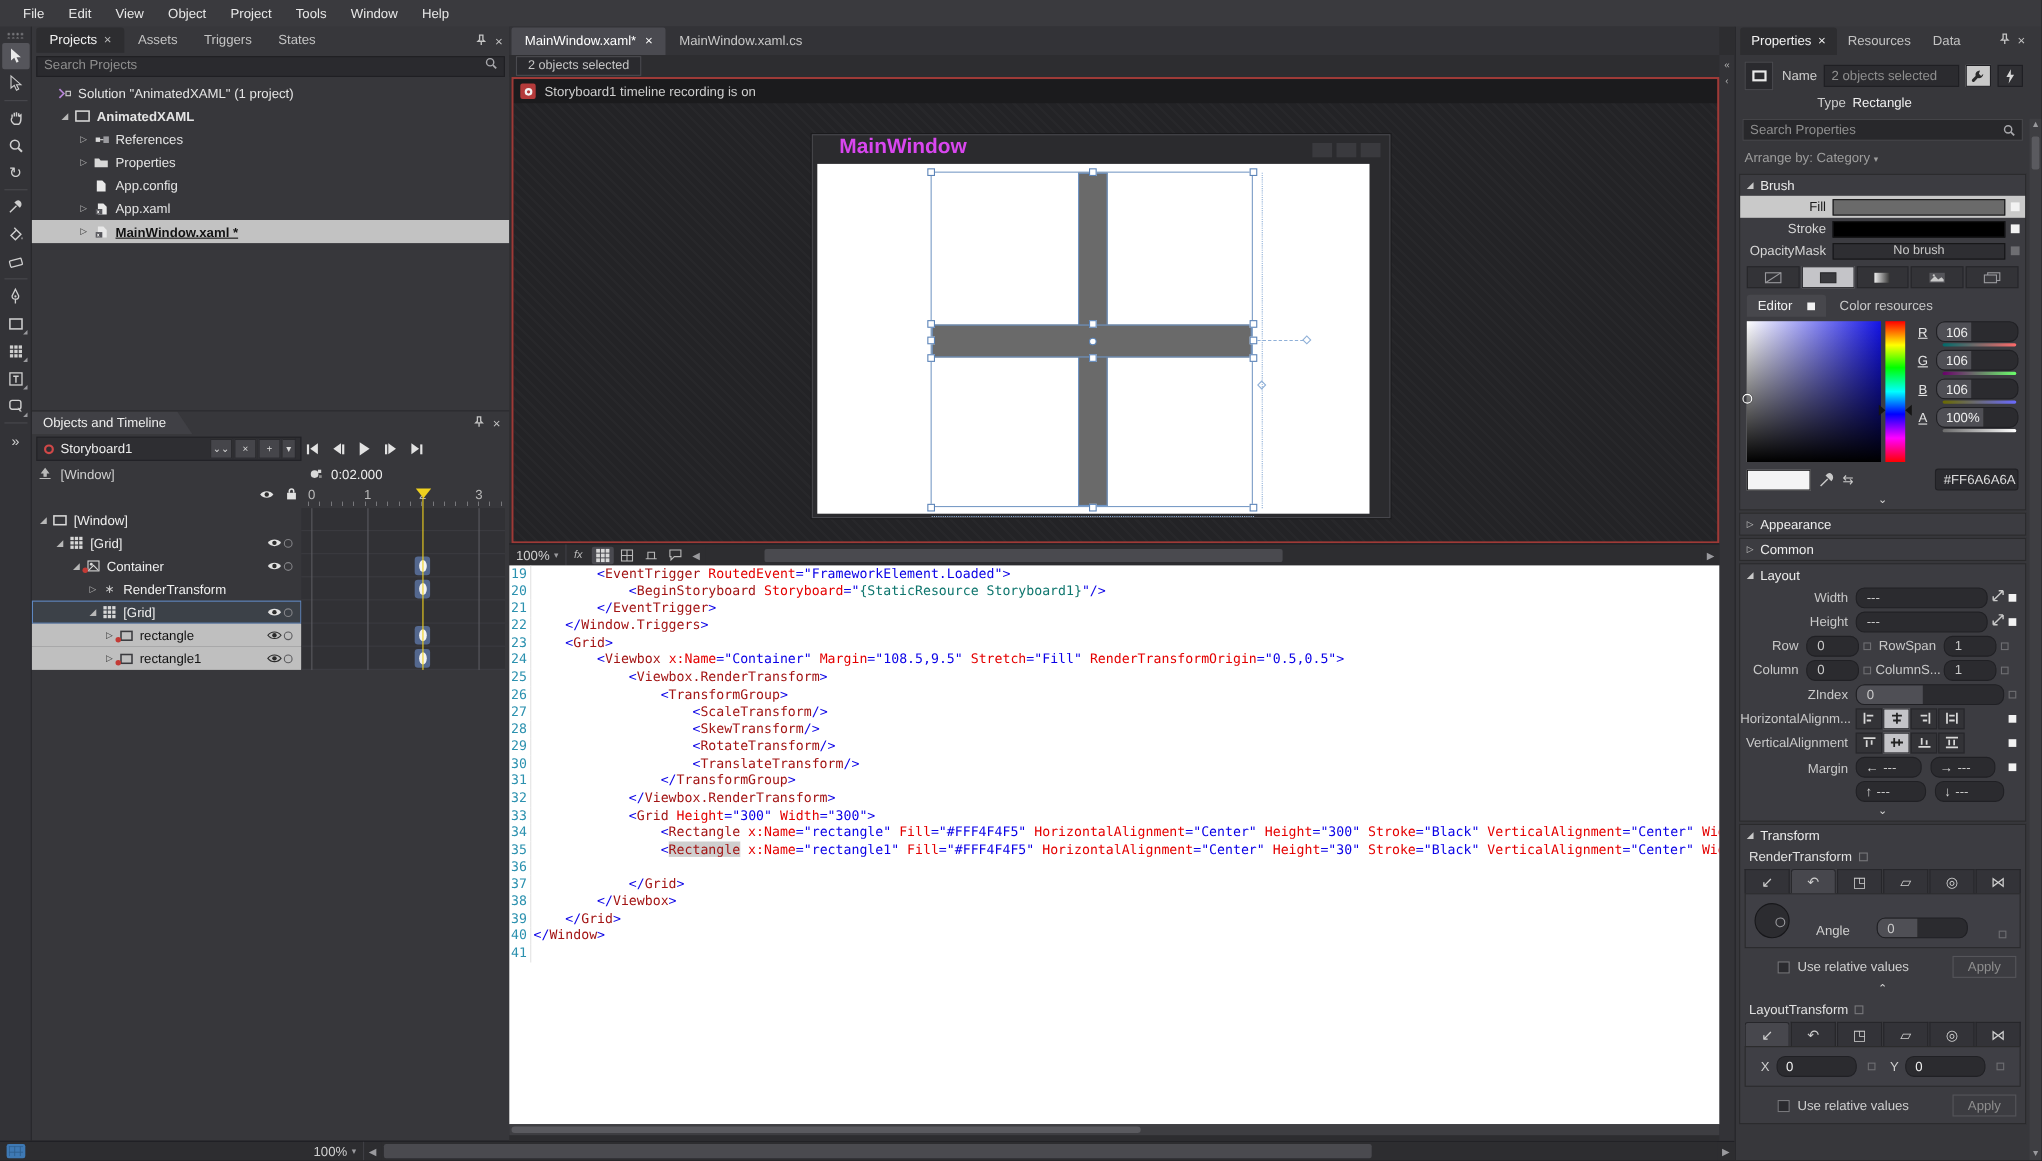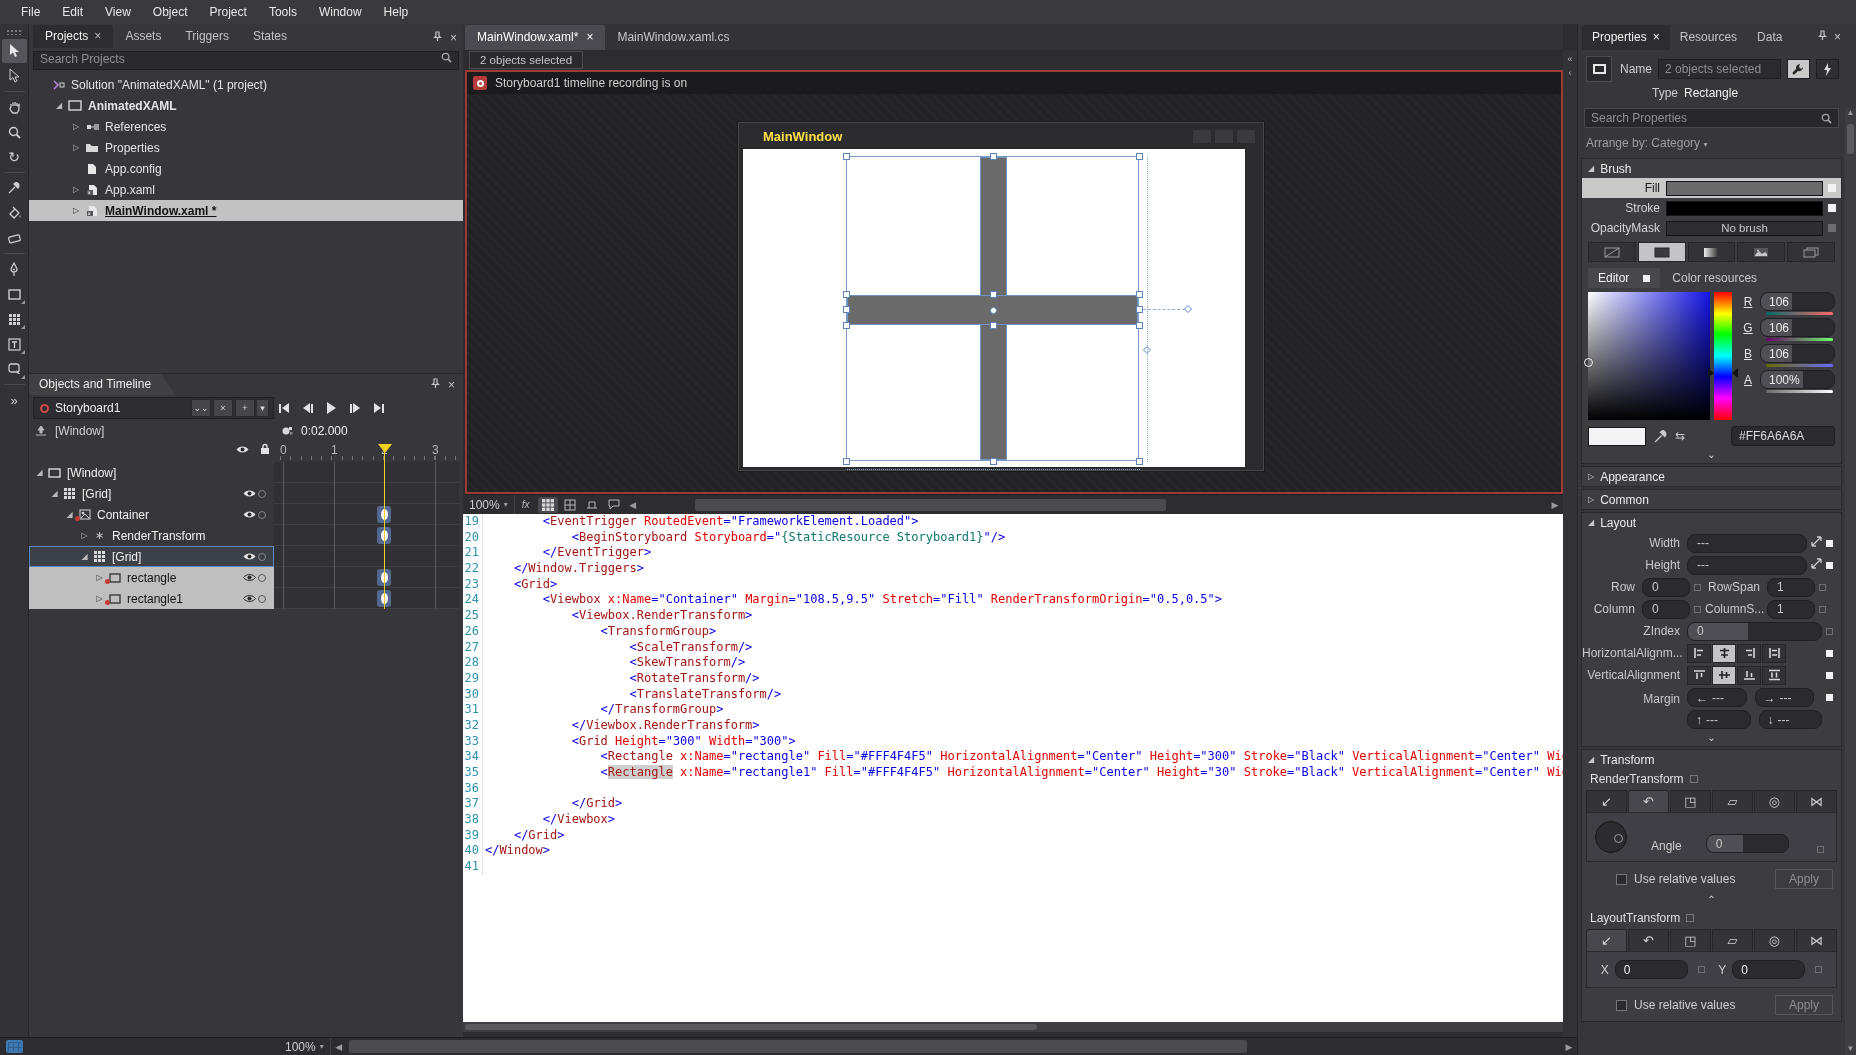--- a/index.html
+++ b/index.html
@@ -97,21 +97,21 @@
   .crumb-btn { background:#2A2A2E; border:1px solid #4A4A4F; color:#C5C5C5; padding:2px 10px; font-size:11.5px; }
   .side-strip { position:absolute; right:0; top:26px; width:14px; bottom:0; background:#333337; color:#B9B9B9; font-size:9px; text-align:center; }
   .side-strip div { padding-top:4px; }
   #design { position:absolute; left:2px; top:46px; width:1098px; height:424px; border:2px solid #9E3A37; background:#232327; }
   .banner { height:22px; background:#1B1B1D; display:flex; align-items:center; gap:8px; padding-left:6px; color:#CECECE; }
   .rec-ico { width:14px; height:14px; background:#B43B3B; border-radius:2px; display:flex; align-items:center; justify-content:center; }
   .rec-ico i { width:7px; height:7px; border:2px solid #F2F2F2; border-radius:50%; }
   .artboard { position:absolute; left:0; top:22px; right:0; bottom:0; background:#232326;
      background-image:repeating-linear-gradient(45deg, rgba(255,255,255,0.018) 0 2px, transparent 2px 7px); overflow:hidden;}
   .mwindow { position:absolute; left:271px; top:28px; width:526px; height:349px; background:#2B2B2E; border:1px solid #47474C; box-shadow:0 0 0 1px #1a1a1c; }
-  .mw-title { height:26px; display:flex; align-items:center; color:#fde047; font-weight:bold; font-size:13px; padding-left:24px; }
+  .mw-title { height:26px; display:flex; color:#d946ef; font-weight:bold; font-size:19px; padding-left:24px; }
   .mw-btns { position:absolute; right:8px; top:7px; display:flex; gap:4px; }
   .mw-btns span { width:18px; height:13px; background:#3A3A3E; }
   .mw-canvas { position:absolute; left:4px; top:26px; width:502px; height:318px; background:#FFFFFF; }
   .selbox { position:absolute; left:103px; top:7px; width:293px; height:305px; border:1px solid #7A9CC6; }
   .vbar { position:absolute; left:133px; top:0; width:27px; height:100%; background:#6A6A6A; border:1px solid #6F94C4; }
   .hbar { position:absolute; left:0; top:138px; width:100%; height:30px; background:#6A6A6A; border:1px solid #6F94C4; }
   .hd { position:absolute; width:7px; height:7px; background:#FFF; border:1px solid #5C84B8; z-index:3; }
   .cdot { position:absolute; left:143px; top:150px; width:7px; height:7px; border-radius:50%; background:#FFF; border:1px solid #5C84B8; z-index:3;}
   .guide-v { position:absolute; left:300px; top:0; height:305px; border-left:1px dotted #8FB0D8; }
   .guide-h { position:absolute; left:0; top:312px; width:293px; border-top:1px dotted #8FB0D8; }
@@ -190,21 +190,21 @@
   .cin.fill42::before { content:""; position:absolute; left:0; top:0; bottom:0; width:42%; background:#4F4F55; }
   .cin.fillA::before { content:""; position:absolute; left:0; top:0; bottom:0; width:58%; background:#4F4F55; }
   .cin span { position:relative; }
   .cstrip { height:3px; border-radius:2px; margin:-2px 2px 0 24px; }
   .gr-r { background:linear-gradient(to right, rgb(0,106,106), rgb(255,106,106)); }
   .gr-g { background:linear-gradient(to right, rgb(106,0,106), rgb(106,255,106)); }
   .gr-b { background:linear-gradient(to right, rgb(106,106,0), rgb(106,106,255)); }
   .gr-a { background:linear-gradient(to right, #6A6A6A, #FFF); }
   .hexrow { display:flex; align-items:center; gap:8px; padding:6px 6px 4px 6px; }
   .initswatch { width:58px; height:19px; background:#F4F4F5; border:1px solid #151517; }
-  .hexin { margin-left:auto; width:104px; height:20px; background:#2B2B2F; border:1px solid #202024; border-radius:3px; color:#DDD; display:flex; align-items:center; padding:0 7px; }
+  .hexin { margin-left:auto; width:76px; height:20px; background:#2B2B2F; border:1px solid #202024; border-radius:3px; color:#DDD; display:flex; align-items:center; padding:0 7px; }
   .chev { text-align:center; color:#D8D8D8; height:13px; line-height:10px; font-size:10px; }
   .lrow { display:flex; align-items:center; height:22px; padding-right:4px; }
   .llbl { width:105px; text-align:right; color:#C9C9C9; padding-right:7px; flex:none; white-space:nowrap; overflow:hidden;}
   .llbl.sm { width:60px; }
   .lin { flex:1; height:19px; border-radius:8px; background:#2B2B2F; border:1px solid #202024; color:#C9C9C9; display:flex; align-items:center; padding:0 9px; position:relative; overflow:hidden;}
   .lin.fillz::before { content:""; position:absolute; left:0; top:0; bottom:0; width:45%; background:#4F4F55; }
   .lin span{ position:relative; }
   .mk { width:7px; height:7px; margin:0 4px; flex:none; }
   .mk.w { background:#F2F2F2; } .mk.g { border:1px solid #6E6E72; }
   .diag { color:#C9C9C9; margin-left:4px; flex:none; }

